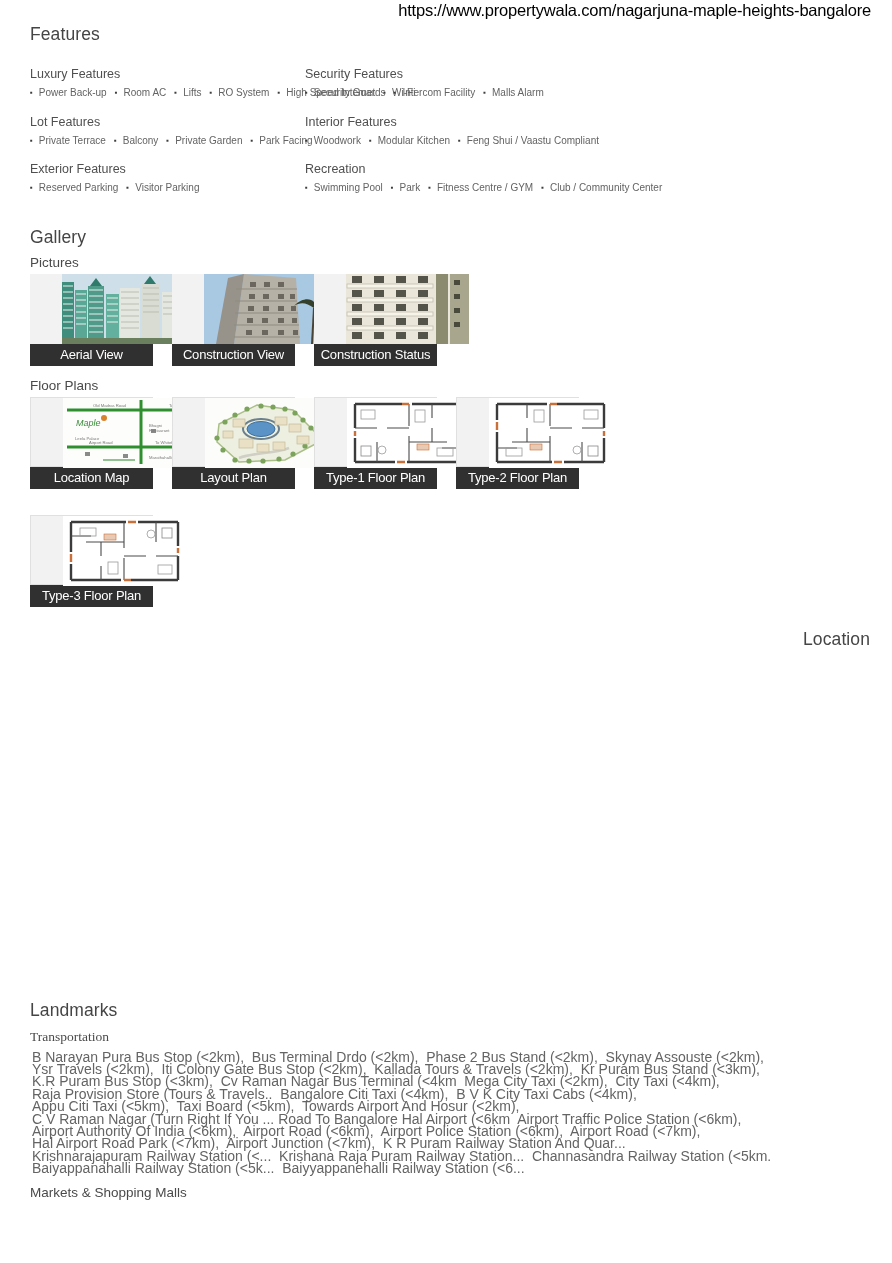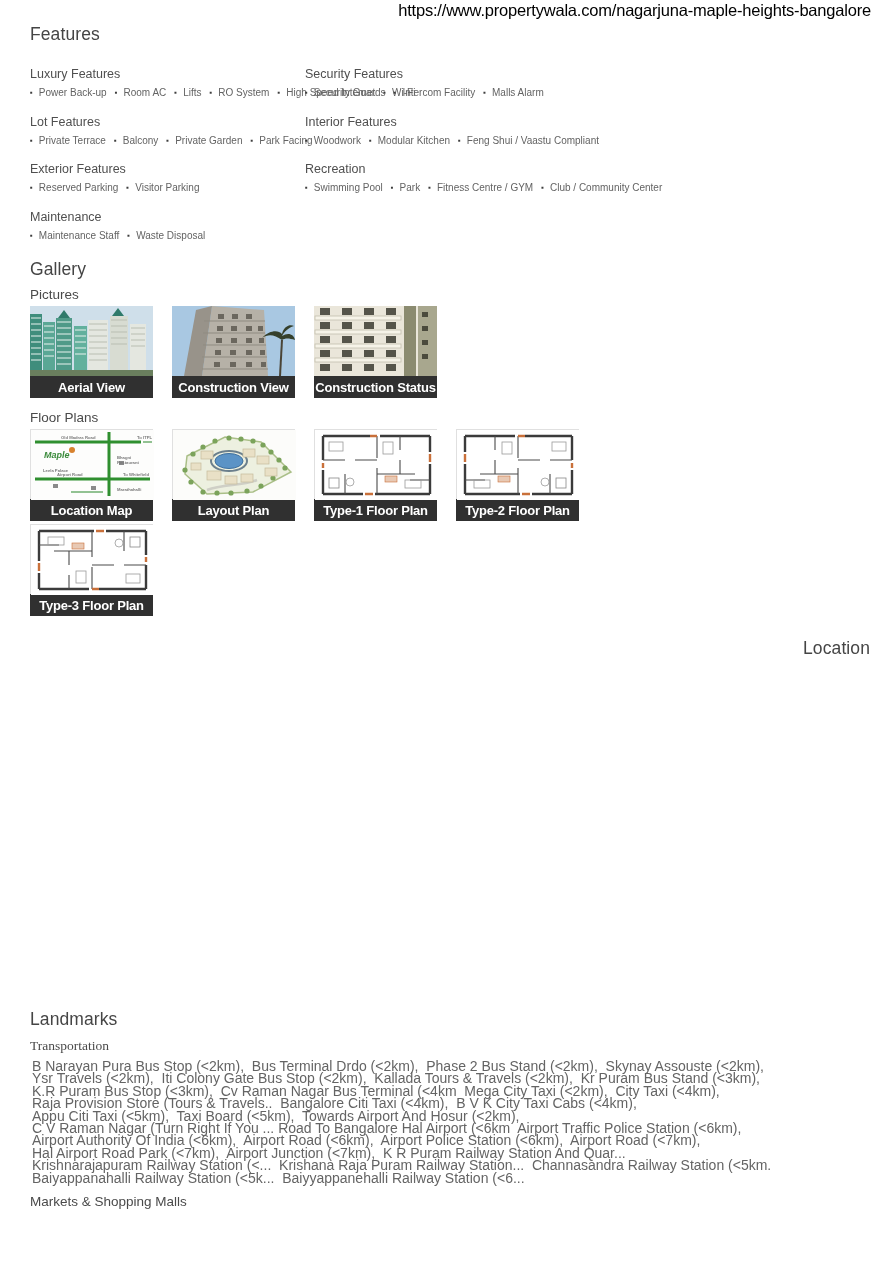--- a/index.html
+++ b/index.html
@@ -29,23 +29,23 @@
   .feat-group-title { font-size:12.5px; color:#4f4f4f; }
   .feat-items { margin-top:6px; font-size:10px; color:#636363; line-height:12.5px; width:268px; }
   .feat-group:nth-child(even) .feat-items { width:300px; }
   .feat-item { display:inline; white-space:nowrap; margin-right:8px; }
   .feat-item .sq { color:#3d3d3d; font-size:8px; margin-right:6px; vertical-align:1px; }
 
   
   #gallery-title { margin-top:17px; }
   #pictures-title { margin-top:7px; }
   #floorplans-title { margin-top:12px; }
-  .thumb-row { margin-top:4px; display:flex; flex-wrap:wrap; gap:3px 19px; width:600px;font-weight:bold; }
+  .thumb-row { margin-top:4px; display:flex; flex-wrap:wrap; gap:26px 19px; width:600px; }
   .thumb { width:123px; cursor:pointer; }
-  .thumb-img { width:123px; height:70px; display:block; background:#f2f2f2; }
+  .thumb-img { width:123px; height:70px; display:block; background:#f2f2f2;padding-left:32px; }
   .thumb-img svg { display:block; width:123px; height:70px; }
   .fp-frame { border:1px solid #e0e0e0; }
   .thumb-caption {
     width:123px; height:22px; background:#303030; color:#ffffff;
     font-size:13px; letter-spacing:-0.2px;
     display:flex; align-items:center; justify-content:center; white-space:nowrap; overflow:hidden;
   }
 
   
   #location-title { margin-top:22px;text-align:right; }
@@ -100,24 +100,20 @@
       <div class="feat-group-title">Interior Features</div>
       <div class="feat-items"><span class="feat-item"><span class="sq">▪</span><span>Woodwork</span></span><span class="feat-item"><span class="sq">▪</span><span>Modular Kitchen</span></span><span class="feat-item"><span class="sq">▪</span><span>Feng Shui / Vaastu Compliant</span></span></div>
     </div>
     <div class="feat-group">
       <div class="feat-group-title">Exterior Features</div>
       <div class="feat-items"><span class="feat-item"><span class="sq">▪</span><span>Reserved Parking</span></span><span class="feat-item"><span class="sq">▪</span><span>Visitor Parking</span></span></div>
     </div>
     <div class="feat-group">
       <div class="feat-group-title">Recreation</div>
       <div class="feat-items"><span class="feat-item"><span class="sq">▪</span><span>Swimming Pool</span></span><span class="feat-item"><span class="sq">▪</span><span>Park</span></span><span class="feat-item"><span class="sq">▪</span><span>Fitness Centre / GYM</span></span><span class="feat-item"><span class="sq">▪</span><span>Club / Community Center</span></span></div>
-    </div>
-    <div class="feat-group">
-      <div class="feat-group-title">Maintenance</div>
-      <div class="feat-items"><span class="feat-item"><span class="sq">▪</span><span>Maintenance Staff</span></span><span class="feat-item"><span class="sq">▪</span><span>Waste Disposal</span></span></div>
     </div>
     <div></div>
   </div>
 
   <h2 class="section" id="gallery-title">Gallery</h2>
 
   <h3 class="sub" id="pictures-title">Pictures</h3>
 
   <div class="thumb-row">
 

